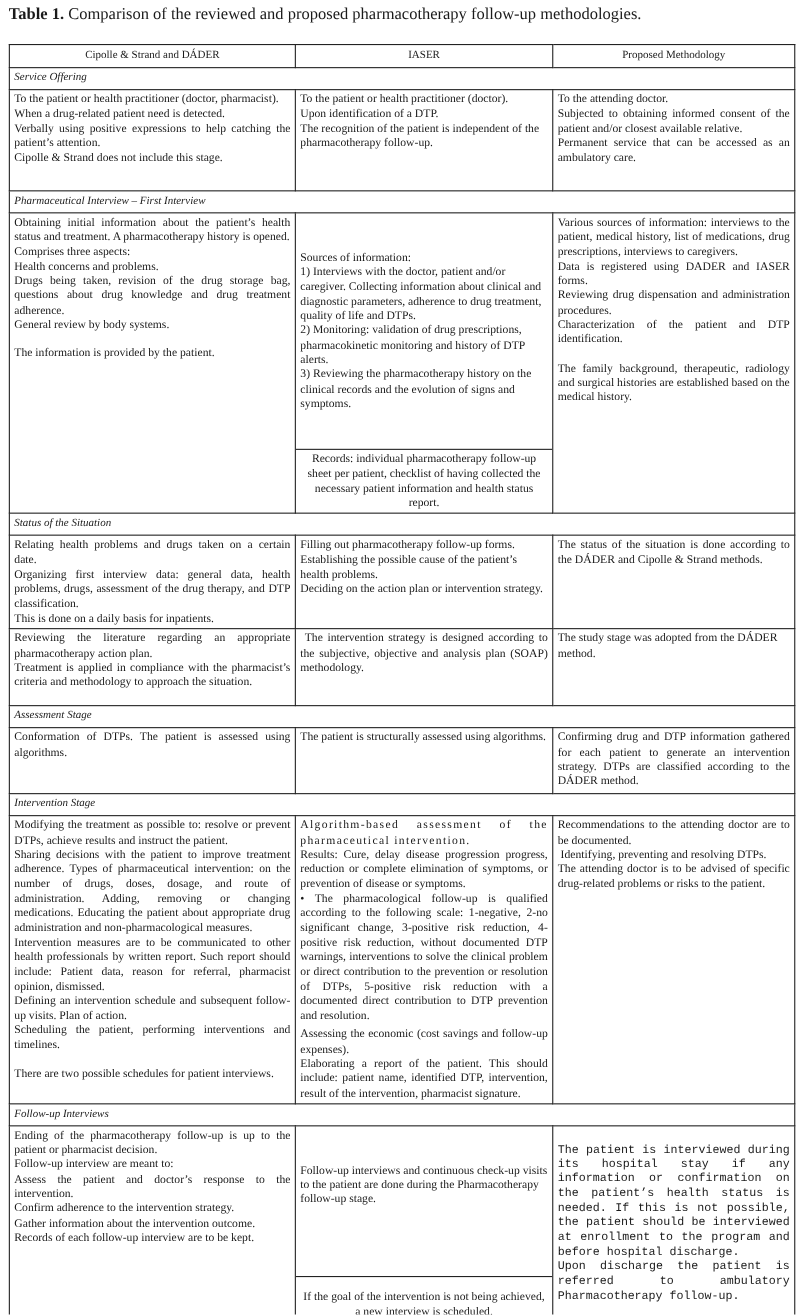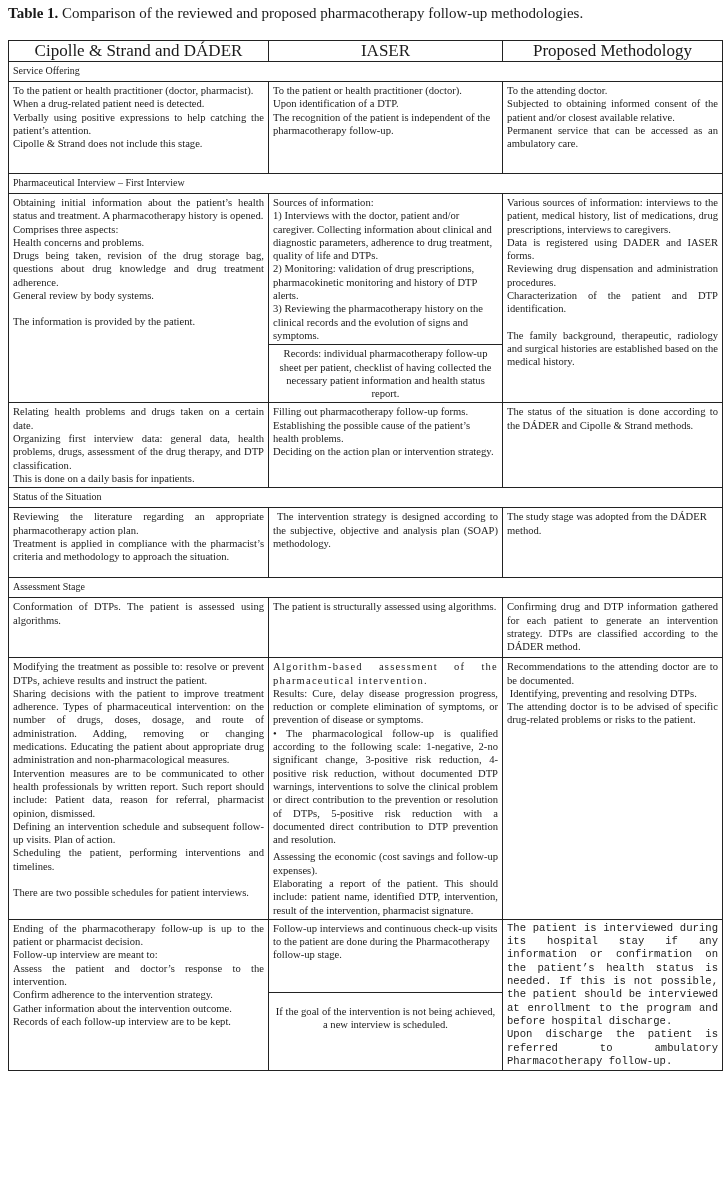--- a/index.html
+++ b/index.html
@@ -20,32 +20,32 @@
     table-layout: fixed;
     font-size: 10.6px;
     line-height: 13.3px;
   }
   table.grid td, table.grid th {
     border: 1px solid #222;
     vertical-align: top;
     padding: 2px 4px 2px 4px;
   }
   table.grid th {
-    font-weight: normal; font-size: 17px; height: 18px;
+    font-weight: normal; font-size: 10px; height: 18px;
     text-align: center; vertical-align: middle; padding: 1px 4px;
   }
   td.section {
-    font-size: 10px; height: 15px; padding: 2px 4px;
+    font-style: italic; font-size: 10px; height: 15px; padding: 2px 4px;
     vertical-align: middle;
   }
   .para { display: block; }
   .just { text-align: justify; }
   .gap { height: 13px; }
   .sub-cell { padding: 0 !important; }
-  .sub-cell .part { padding: 2px 4px; }
+  .sub-cell .part { padding: 2px 4px; margin-top: 32px; }
   .sub-cell .part + .part { border-top: 1px solid #222; text-align: center; }
   .valign-mid { vertical-align: middle !important; font-family: Liberation Mono, monospace; }
 </style>
 </head>
 <body>
 
 <div class="caption">
   <b>Table 1.</b><span> Comparison of the reviewed and proposed pharmacotherapy follow-up methodologies.</span>
 </div>
 
@@ -113,38 +113,38 @@
       <td class="just">
         <span class="para">Various sources of information: interviews to the patient, medical history, list of medications, drug prescriptions, interviews to caregivers.</span>
         <span class="para">Data is registered using DADER and IASER forms.</span>
         <span class="para">Reviewing drug dispensation and administration procedures.</span>
         <span class="para">Characterization of the patient and DTP identification.</span>
         <span class="para gap"></span>
         <span class="para">The family background, therapeutic, radiology and surgical histories are established based on the medical history.</span>
       </td>
     </tr>
 
+    <tr>
+      <td colspan="3" class="section">Status of the Situation</td>
+    </tr>
     <tr style="height:82px">
       <td class="just">
         <span class="para">Relating health problems and drugs taken on a certain date.</span>
         <span class="para">Organizing first interview data: general data, health problems, drugs, assessment of the drug therapy, and DTP classification.</span>
         <span class="para">This is done on a daily basis for inpatients.</span>
       </td>
       <td>
         <span class="para">Filling out pharmacotherapy follow-up forms.</span>
         <span class="para">Establishing the possible cause of the patient’s health problems.</span>
         <span class="para">Deciding on the action plan or intervention strategy.</span>
       </td>
       <td class="just">
         <span class="para">The status of the situation is done according to the DÁDER and Cipolle &amp; Strand methods.</span>
       </td>
     </tr>
-    <tr>
-      <td colspan="3" class="section">Status of the Situation</td>
-    </tr>
 
     <tr style="height:70px">
       <td class="just">
         <span class="para">Reviewing the literature regarding an appropriate pharmacotherapy action plan.</span>
         <span class="para">Treatment is applied in compliance with the pharmacist’s criteria and methodology to approach the situation.</span>
       </td>
       <td class="just">
         <span class="para" style="text-indent:4px">The intervention strategy is designed according to the subjective, objective and analysis plan (SOAP) methodology.</span>
       </td>
       <td>
@@ -160,20 +160,23 @@
         <span class="para">Conformation of DTPs. The patient is assessed using algorithms.</span>
       </td>
       <td class="just">
         <span class="para">The patient is structurally assessed using algorithms.</span>
       </td>
       <td class="just">
         <span class="para">Confirming drug and DTP information gathered for each patient to generate an intervention strategy. DTPs are classified according to the DÁDER method.</span>
       </td>
     </tr>
 
+    <tr>
+      <td colspan="3" class="section">Intervention Stage</td>
+    </tr>
     <tr>
       <td class="just">
         <span class="para">Modifying the treatment as possible to: resolve or prevent DTPs, achieve results and instruct the patient.</span>
         <span class="para">Sharing decisions with the patient to improve treatment adherence. Types of pharmaceutical intervention: on the number of drugs, doses, dosage, and route of administration. Adding, removing or changing medications. Educating the patient about appropriate drug administration and non-pharmacological measures.</span>
         <span class="para">Intervention measures are to be communicated to other health professionals by written report. Such report should include: Patient data, reason for referral, pharmacist opinion, dismissed.</span>
         <span class="para">Defining an intervention schedule and subsequent follow-up visits. Plan of action.</span>
         <span class="para">Scheduling the patient, performing interventions and timelines.</span>
         <span class="para gap"></span>
         <span class="para">There are two possible schedules for patient interviews.</span>
       </td>
@@ -186,20 +189,23 @@
         <span class="para">Elaborating a report of the patient. This should include: patient name, identified DTP, intervention, result of the intervention, pharmacist signature.</span>
       </td>
       <td class="just">
         <span class="para">Recommendations to the attending doctor are to be documented.</span>
         <span class="para" style="white-space:pre-wrap"> Identifying, preventing and resolving DTPs.</span>
         <span class="para">The attending doctor is to be advised of specific drug-related problems or risks to the patient.</span>
       </td>
     </tr>
 
     <tr>
+      <td colspan="3" class="section">Follow-up Interviews</td>
+    </tr>
+    <tr>
       <td class="just">
         <span class="para">Ending of the pharmacotherapy follow-up is up to the patient or pharmacist decision.</span>
         <span class="para">Follow-up interview are meant to:</span>
         <span class="para">Assess the patient and doctor’s response to the intervention.</span>
         <span class="para">Confirm adherence to the intervention strategy.</span>
         <span class="para">Gather information about the intervention outcome.</span>
         <span class="para">Records of each follow-up interview are to be kept.</span>
       </td>
       <td class="sub-cell">
         <div class="part" style="height:68px">

